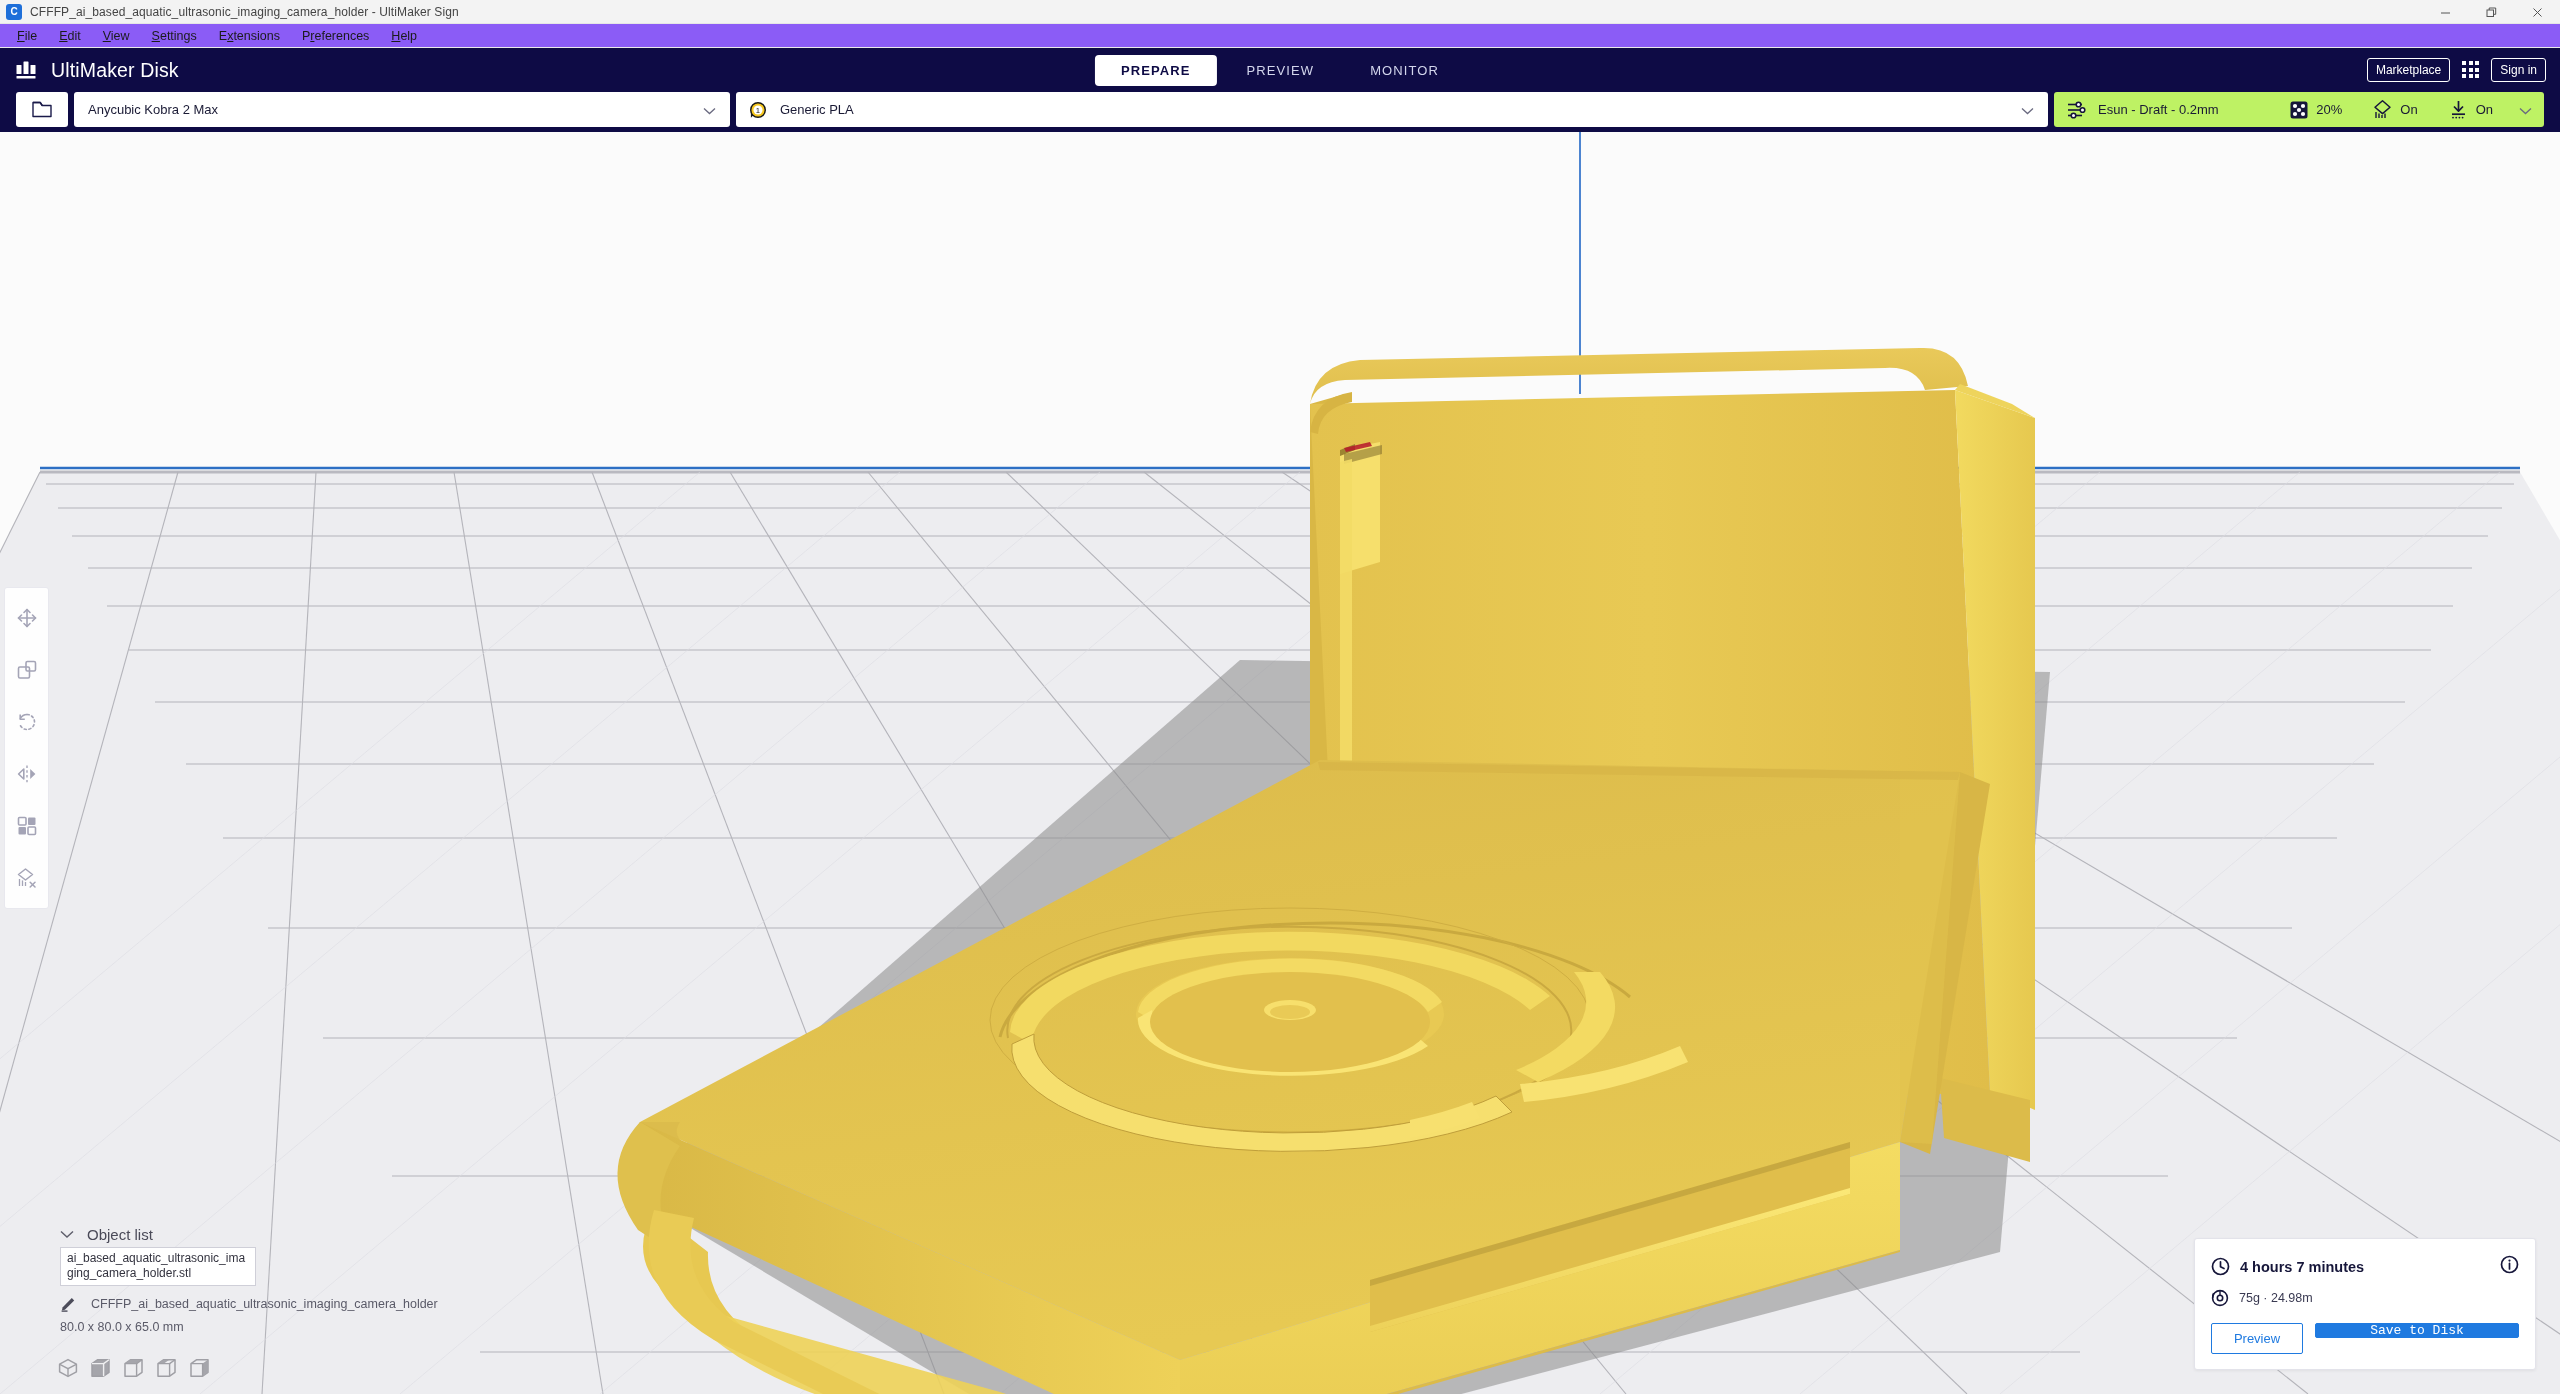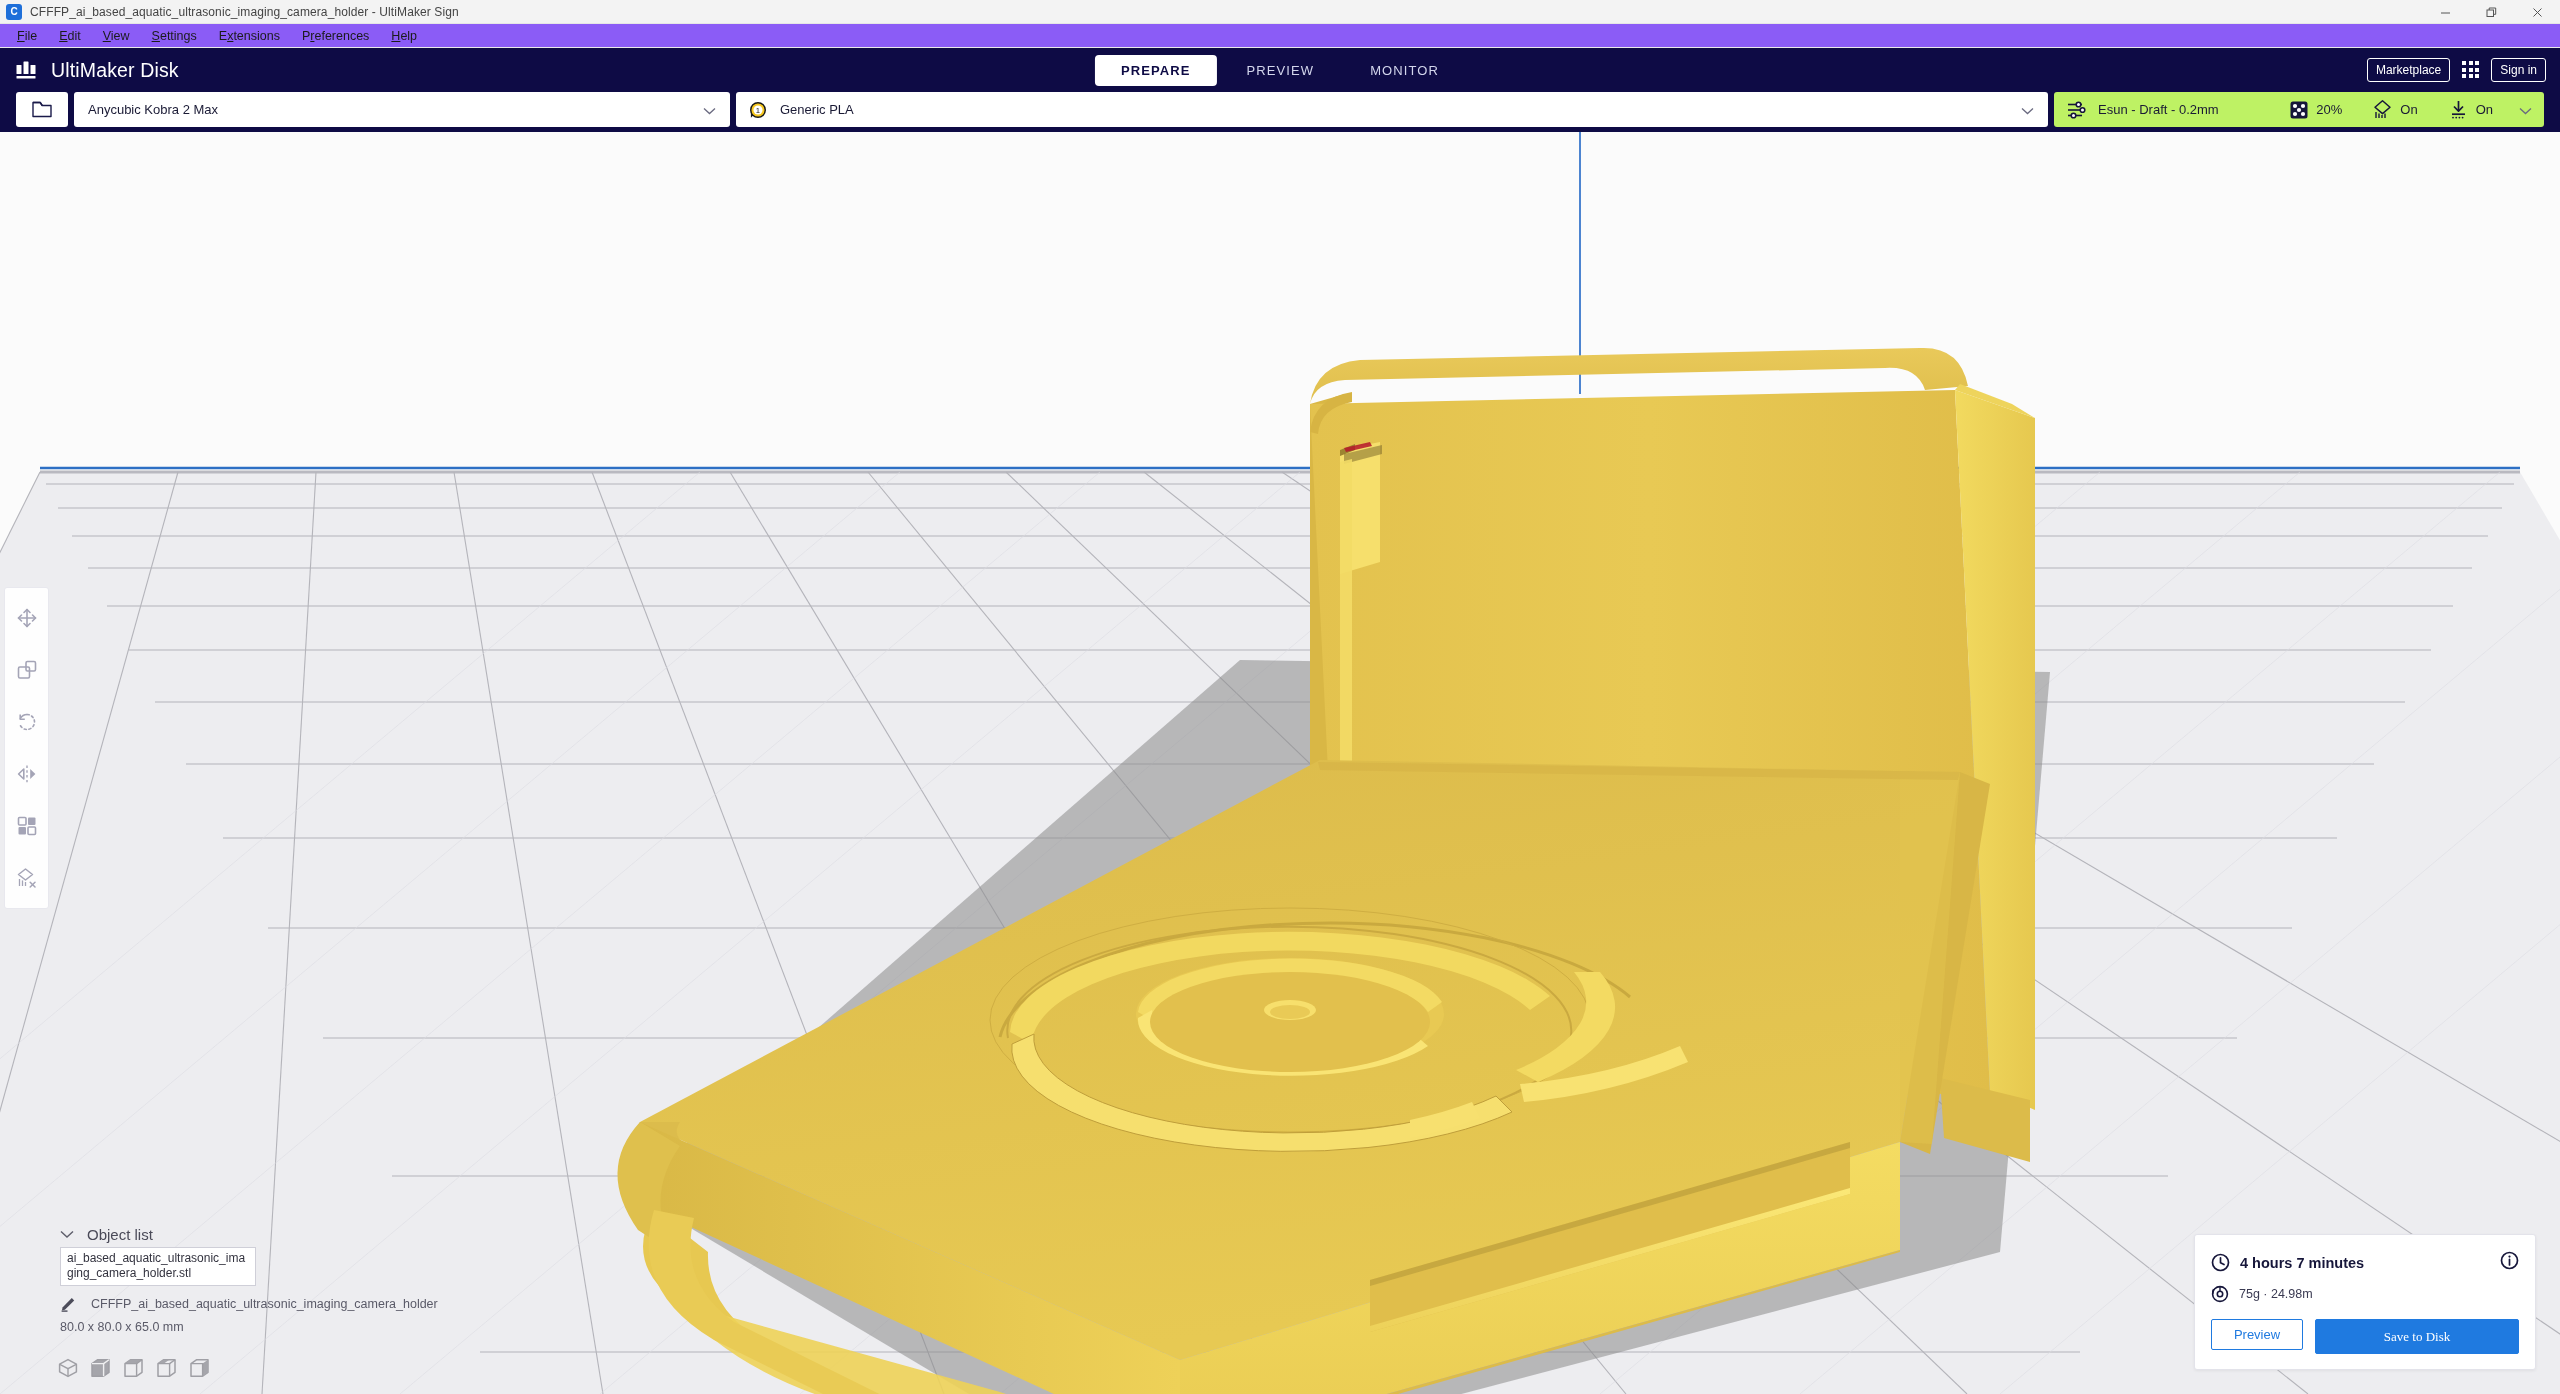--- a/index.html
+++ b/index.html
@@ -202,25 +202,25 @@
   .pc-btns { display: flex; gap: 12px; margin-top: 16px; }
   .btn-preview {
     flex: 0 0 92px; height: 31px;
     border: 1px solid #1f7ae0; border-radius: 2px;
     background: #ffffff; color: #1f7ae0;
     font-size: 13px; cursor: pointer;
     display: flex; align-items: center; justify-content: center;
     font-family: "Liberation Sans", sans-serif;
   }
   .btn-save {
-    flex: 1 1 auto; height: 35px;
+    flex: 1 1 auto; height: 15px;
     background: #1f7ae0; border: 1px solid #1f7ae0; border-radius: 2px;
     color: #ffffff; font-size: 13px; cursor: pointer;
     display: flex; align-items: center; justify-content: center;
-    font-family: Liberation Serif, serif;
+    font-family: Liberation Mono, monospace;
   }
   .infoicon { cursor: pointer; }
 </style>
 </head>
 <body>
 
 <div class="titlebar">
   <div class="tb-appicon">C</div>
   <div class="tb-title">CFFFP_ai_based_aquatic_ultrasonic_imaging_camera_holder - UltiMaker Sign</div>
   <div class="winctl">

